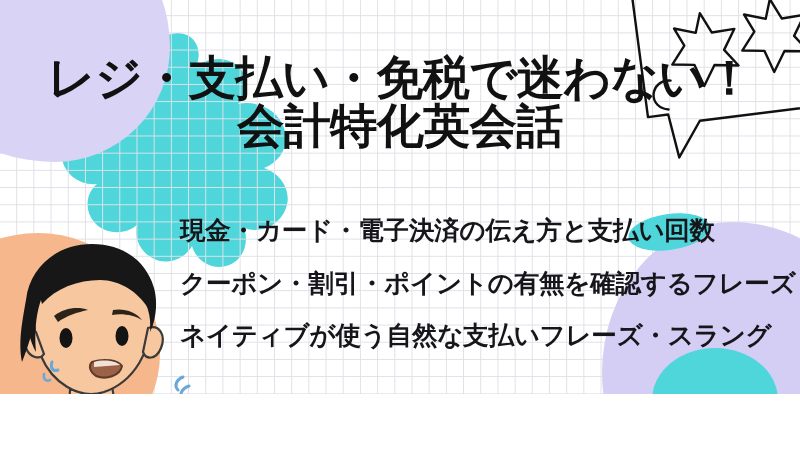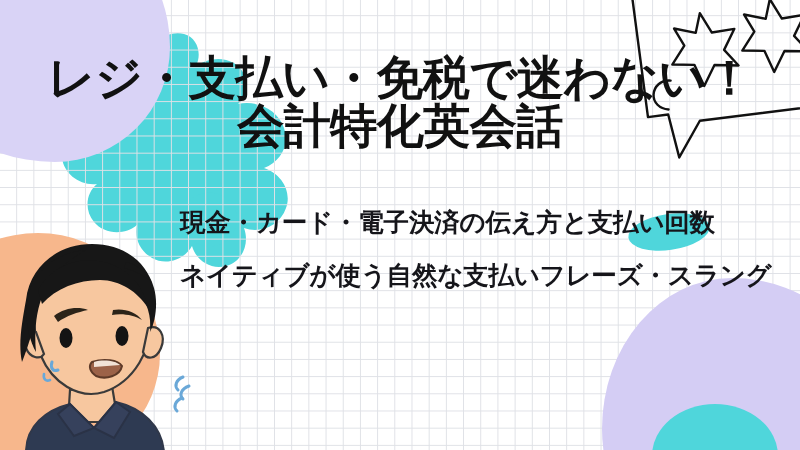--- a/index.html
+++ b/index.html
@@ -4,21 +4,21 @@
 <title>レジ・支払い・免税で迷わない！会計特化英会話</title>
 <style>
   html, body {
     margin: 0;
     padding: 0;
     background: #ffffff;
   }
   #thumbnail {
     position: relative;
     width: 800px;
-    height: 450px;
+    height: 394px;
     overflow: hidden;
     background: #ffffff;
     font-family: "Liberation Sans", "DejaVu Sans", sans-serif;
   }
 
   
   .grid-bg {
     position: absolute;
     inset: 0;
     background-image:
@@ -103,21 +103,21 @@
     white-space: nowrap;
   }
   .headline .l1 { font-size: 47px; transform: scaleX(1.0); }
   .headline .l2 { font-size: 47px; margin-top: 0; }
 
   
   .bullets {
     position: absolute;
     z-index: 5;
     left: 180px;
-    top: 210px;
+    top: 218px;
     width: 618px;
   }
   .bullet {
     color: #15151a;
     font-weight: 900;
     font-size: 25.5px;
     line-height: 1;
     white-space: nowrap;
     margin-bottom: 27px;
     letter-spacing: -0.2px;
@@ -293,16 +293,17 @@
       <g fill="none" stroke="#6aa8d8" stroke-width="3" stroke-linecap="round">
         <path d="M 16 3 C 9 6 7 12 11 16"></path>
         <path d="M 22 12 C 14 15 12 21 16 25"></path>
         <path d="M 15 24 C 8 27 6 33 10 37"></path>
       </g>
     </svg>
   </div>
 
   <div class="bullets">
     <div class="bullet b0">現金・カード・電子決済の伝え方と支払い回数</div>
+    <div class="bullet b1">クーポン・割引・ポイントの有無を確認するフレーズ</div>
     <div class="bullet b3x">ネイティブが使う自然な支払いフレーズ・スラング</div>
   </div>
 
 </div>
 
 </body></html>

